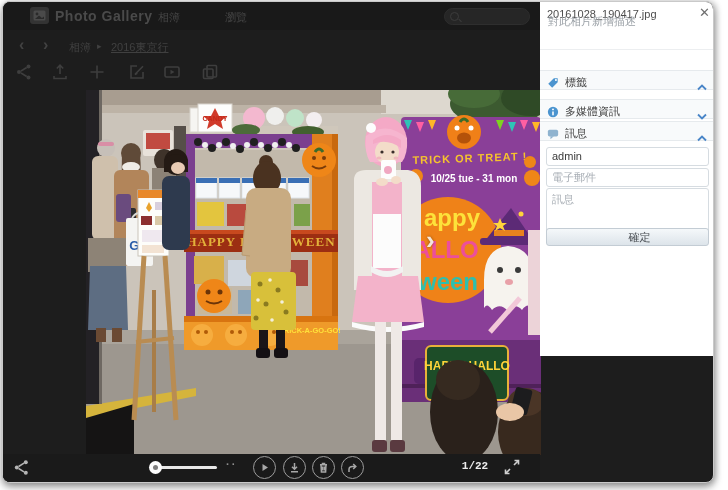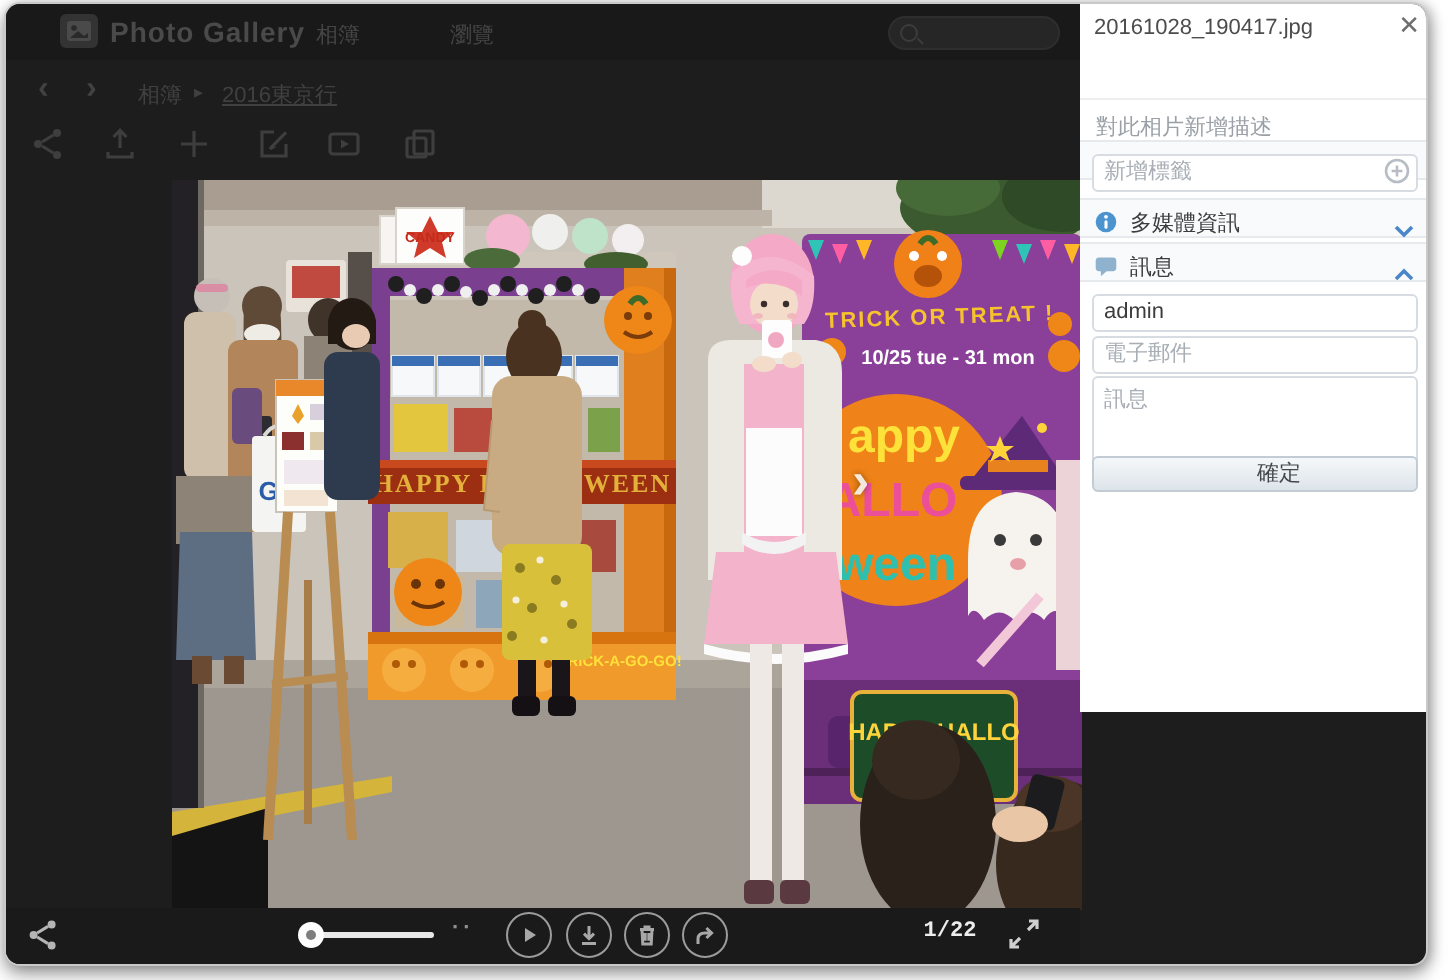--- a/index.html
+++ b/index.html
@@ -51,21 +51,21 @@
   .cbtn svg { width:13px; height:13px; stroke:#a8a8a8; fill:none; stroke-width:1.5; }
   .cb1{left:250px;} .cb2{left:280px;} .cb3{left:309px;} .cb4{left:338px;}
   .pagenum { position:absolute; left:452px; top:6px; width:40px; text-align:center; color:#ededed; font-size:11px; font-weight:bold;font-family:Liberation Mono, monospace; }
   .expand { position:absolute; left:500px; top:4px; width:18px; height:18px; cursor:pointer; }
   .expand svg { width:18px; height:18px; stroke:#cfcfcf; fill:none; stroke-width:1.6; }
 
   
   .sidebar { position:absolute; left:537px; top:0; width:175px; height:354px; background:#fff; }
   .sb-title { position:absolute; left:7px; top:6px; font-size:11px; color:#4c4c4c; }
   .sb-close { position:absolute; right:5px; top:3px; font-size:13px; color:#6e6e6e; cursor:pointer; }
-  .sb-desc { position:absolute; left:8px; top:12px; font-size:11px; color:#9aa0a6; cursor:text;margin-top:42px; }
+  .sb-desc { position:absolute; left:8px; top:12px; font-size:11px; color:#9aa0a6; cursor:text; }
   .sb-div { position:absolute; left:0; top:47px; width:100%; border-top:1px solid #eceef0; }
   .sec { position:absolute; left:0; width:100%; height:20px; background:#f8fafb; border-top:1px solid #e6eaed; border-bottom:1px solid #e6eaed; cursor:pointer; }
   .sec .sic { position:absolute; left:7px; top:4px; width:12px; height:12px; }
   .sec .slab { position:absolute; left:25px; top:4px; font-size:11px; color:#3d3d3d; }
   .sec .chev { position:absolute; right:8px; top:6px; width:10px; height:7px; }
   .chev svg { width:10px; height:7px; stroke:#4a86c8; fill:none; stroke-width:1.8; }
   .sec1{top:68px;} .sec2{top:97px;} .sec3{top:119px;}
   .tagwrap { position:absolute; left:6px; top:74px; width:163px; height:19px; }
   .sb-input { width:100%; height:100%; border:1px solid #d6dce1; border-radius:3px; font-size:11px; padding:0 5px;
               color:#3c3c3c; font-family:inherit; outline:none; }
@@ -493,29 +493,20 @@
             </svg>
       </span>
       <span class="slab">標籤</span>
       <span class="chev">
         <svg viewBox="0 0 10 7">
               <polyline points="1,5.5 5,1.5 9,5.5"></polyline>
             </svg>
       </span>
     </div>
 
-    <div class="tagwrap">
-      <input class="sb-input" type="text" placeholder="新增標籤" style="">
-      <span class="addtag">
-        <svg viewBox="0 0 13 13">
-              <circle cx="6.5" cy="6.5" r="5.5" fill="none" stroke="#b6bdc4" stroke-width="1.3"></circle>
-              <path d="M6.5 3.8 L6.5 9.2 M3.8 6.5 L9.2 6.5" stroke="#b6bdc4" stroke-width="1.3"></path>
-            </svg>
-      </span>
-    </div>
 
     <div class="sec sec2">
       <span class="sic">
         <svg viewBox="0 0 14 14">
               <circle cx="7" cy="7" r="6" fill="#4b94cf"></circle>
               <circle cx="7" cy="4" r="1.1" fill="#fff"></circle>
               <rect x="6.1" y="6" width="1.8" height="5" rx="0.9" fill="#fff"></rect>
             </svg>
       </span>
       <span class="slab">多媒體資訊</span>

